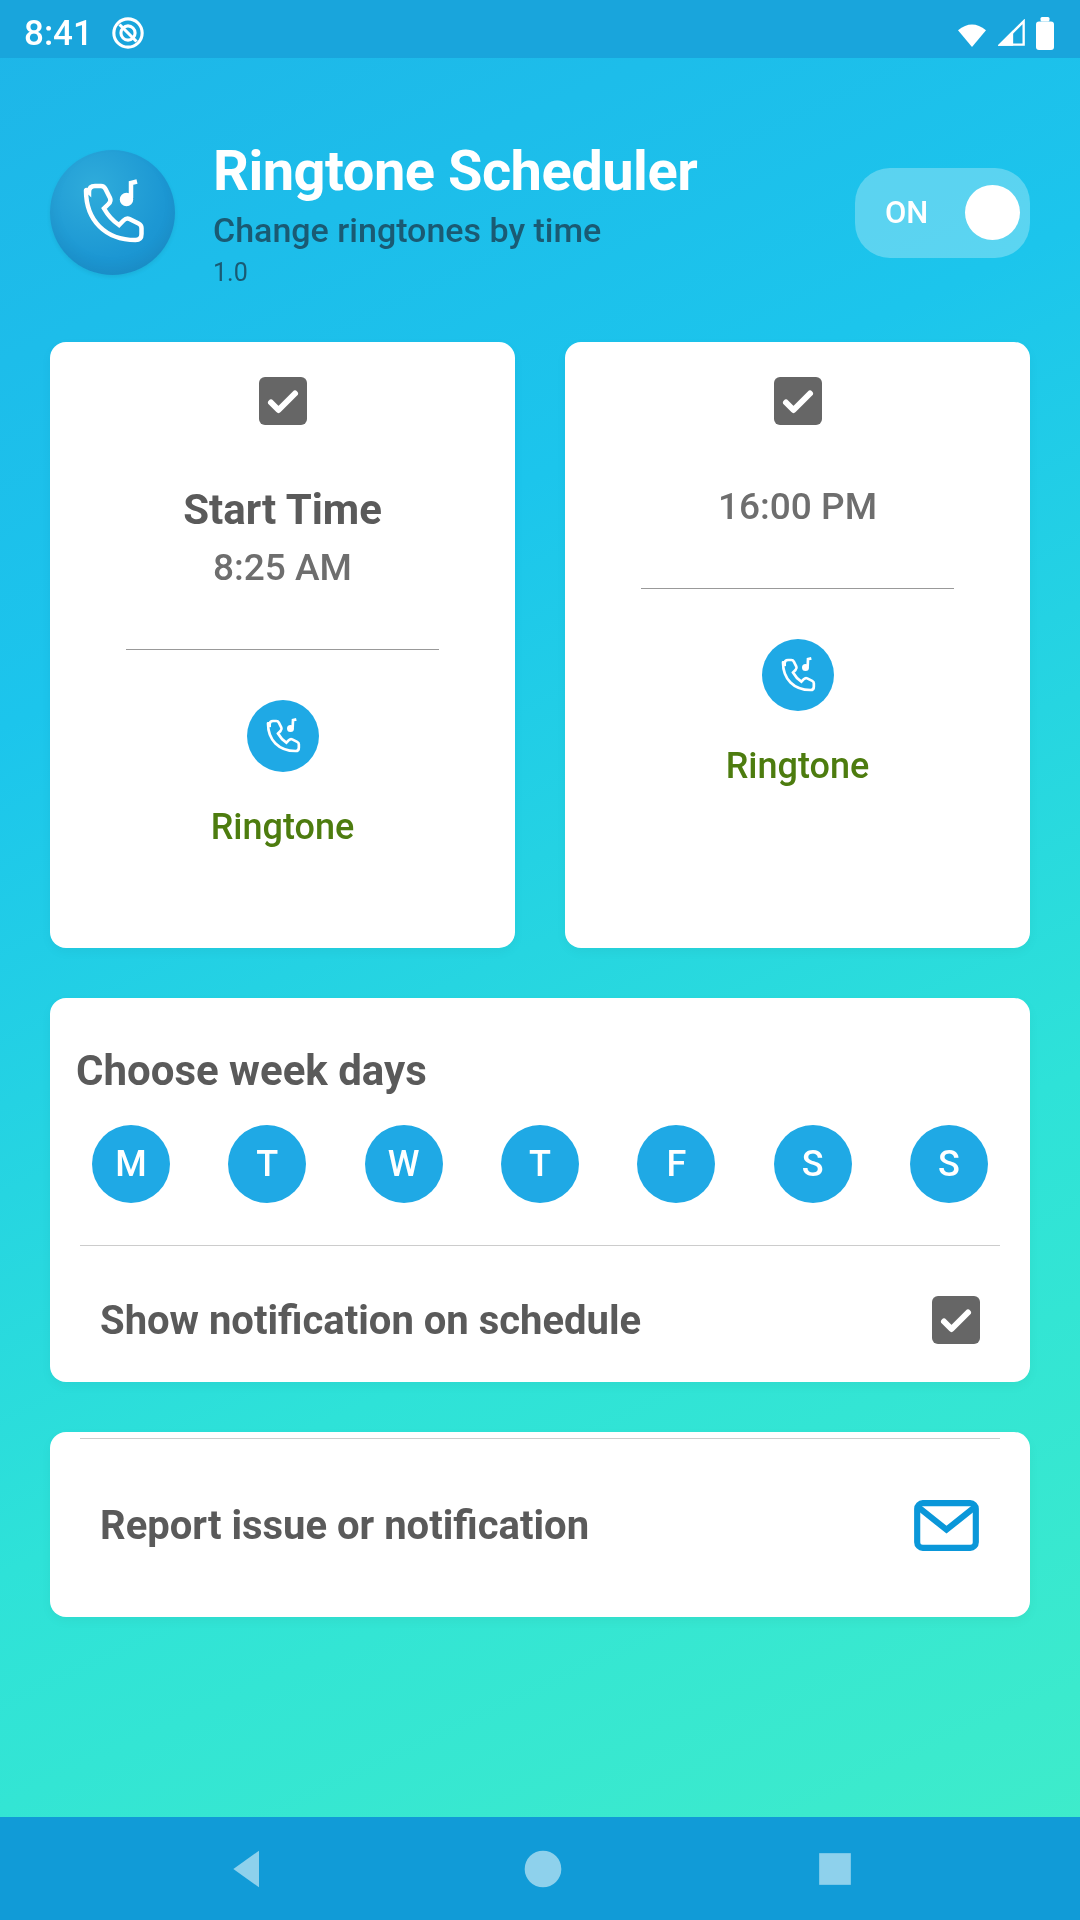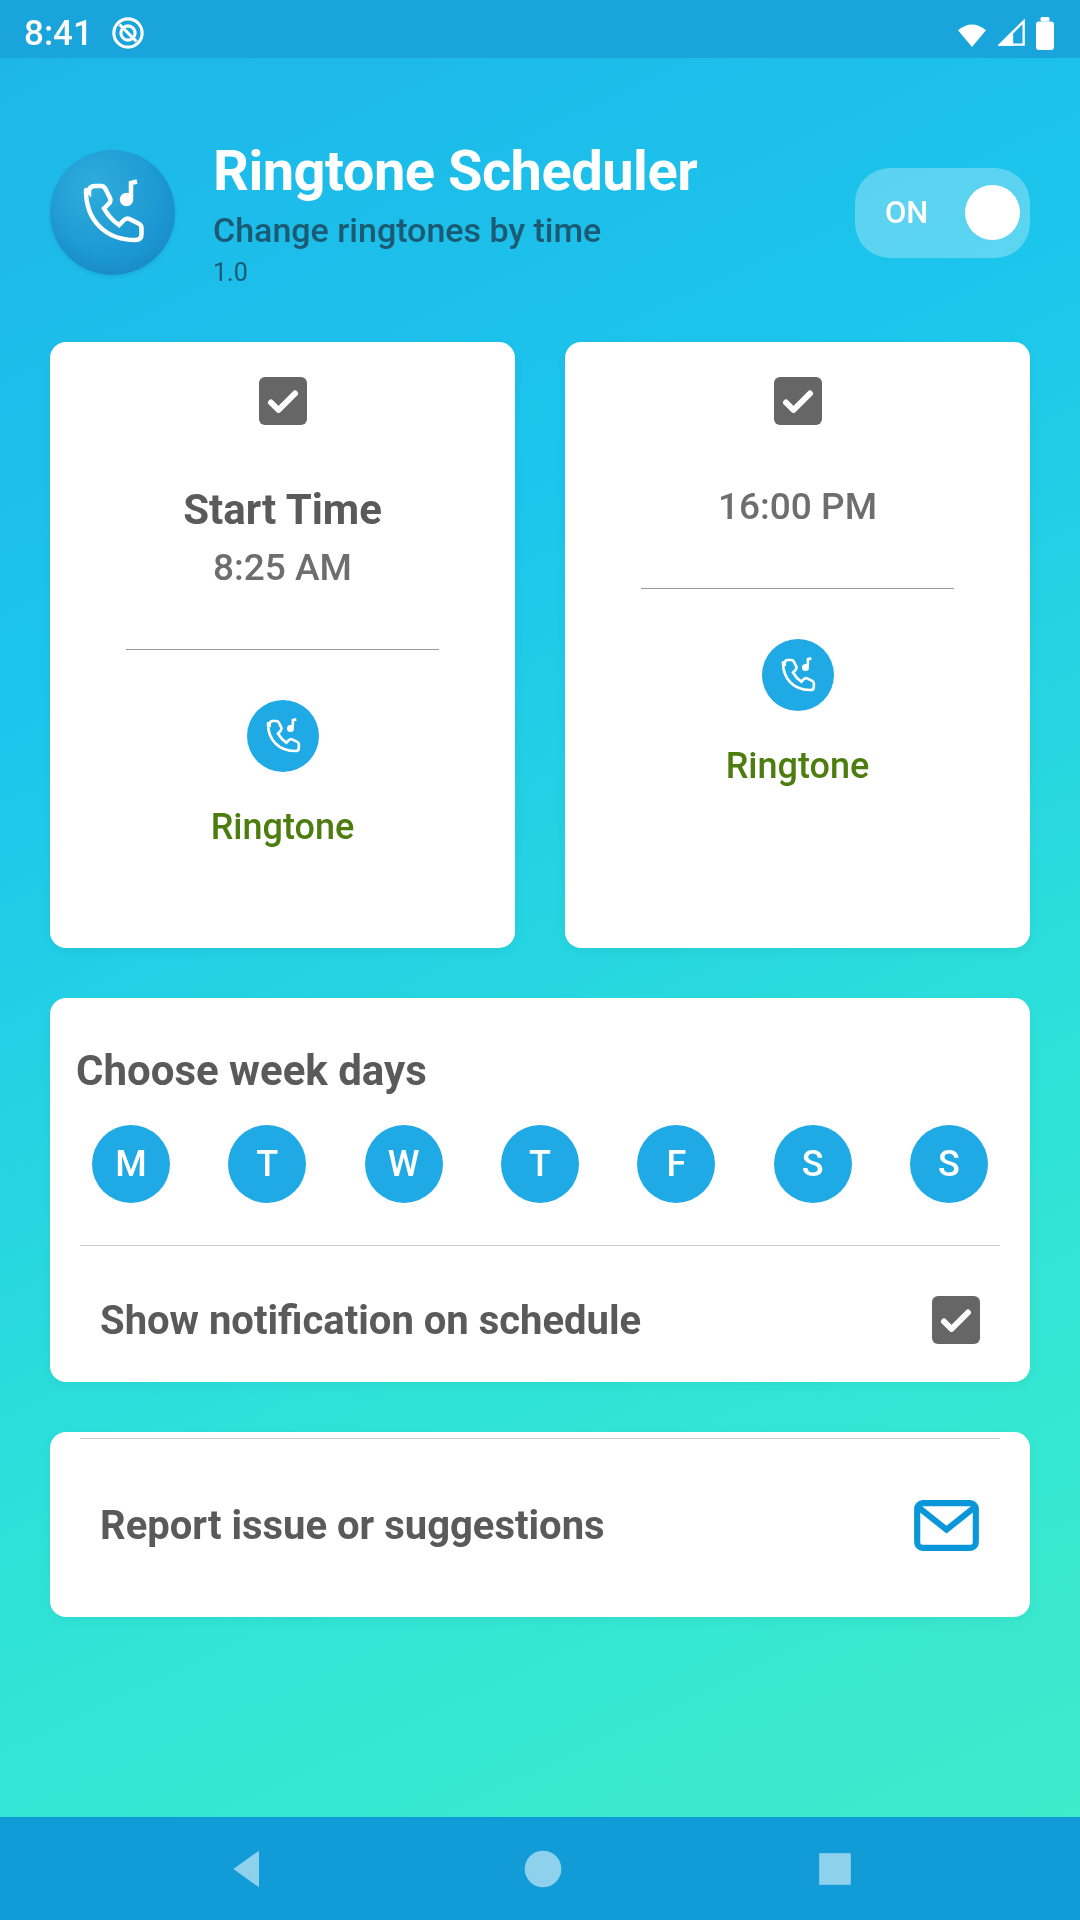--- a/index.html
+++ b/index.html
@@ -350,21 +350,21 @@
         <svg width="36" height="36" viewBox="0 0 24 24" fill="none" stroke="white" stroke-width="4" stroke-linecap="round" stroke-linejoin="round">
           <polyline points="4,13 9,18 20,7"></polyline>
         </svg>
       </div>
     </div>
   </div>
 
   <div class="actions-card">
     <div class="action-divider"></div>
     <div class="action-row">
-      <div class="setting-label">Report issue or suggestions</div>
+      <div class="setting-label">Report issue or notification</div>
       <div class="action-icon">
         <svg width="68" height="55" viewBox="0 0 24 19" fill="none" stroke="#0a97d9" stroke-width="2.2">
           <rect x="1.5" y="1.5" width="21" height="16" rx="2"></rect>
           <path d="M2 3 L12 11 L22 3"></path>
         </svg>
       </div>
     </div>
   </div>
 
 </div>

